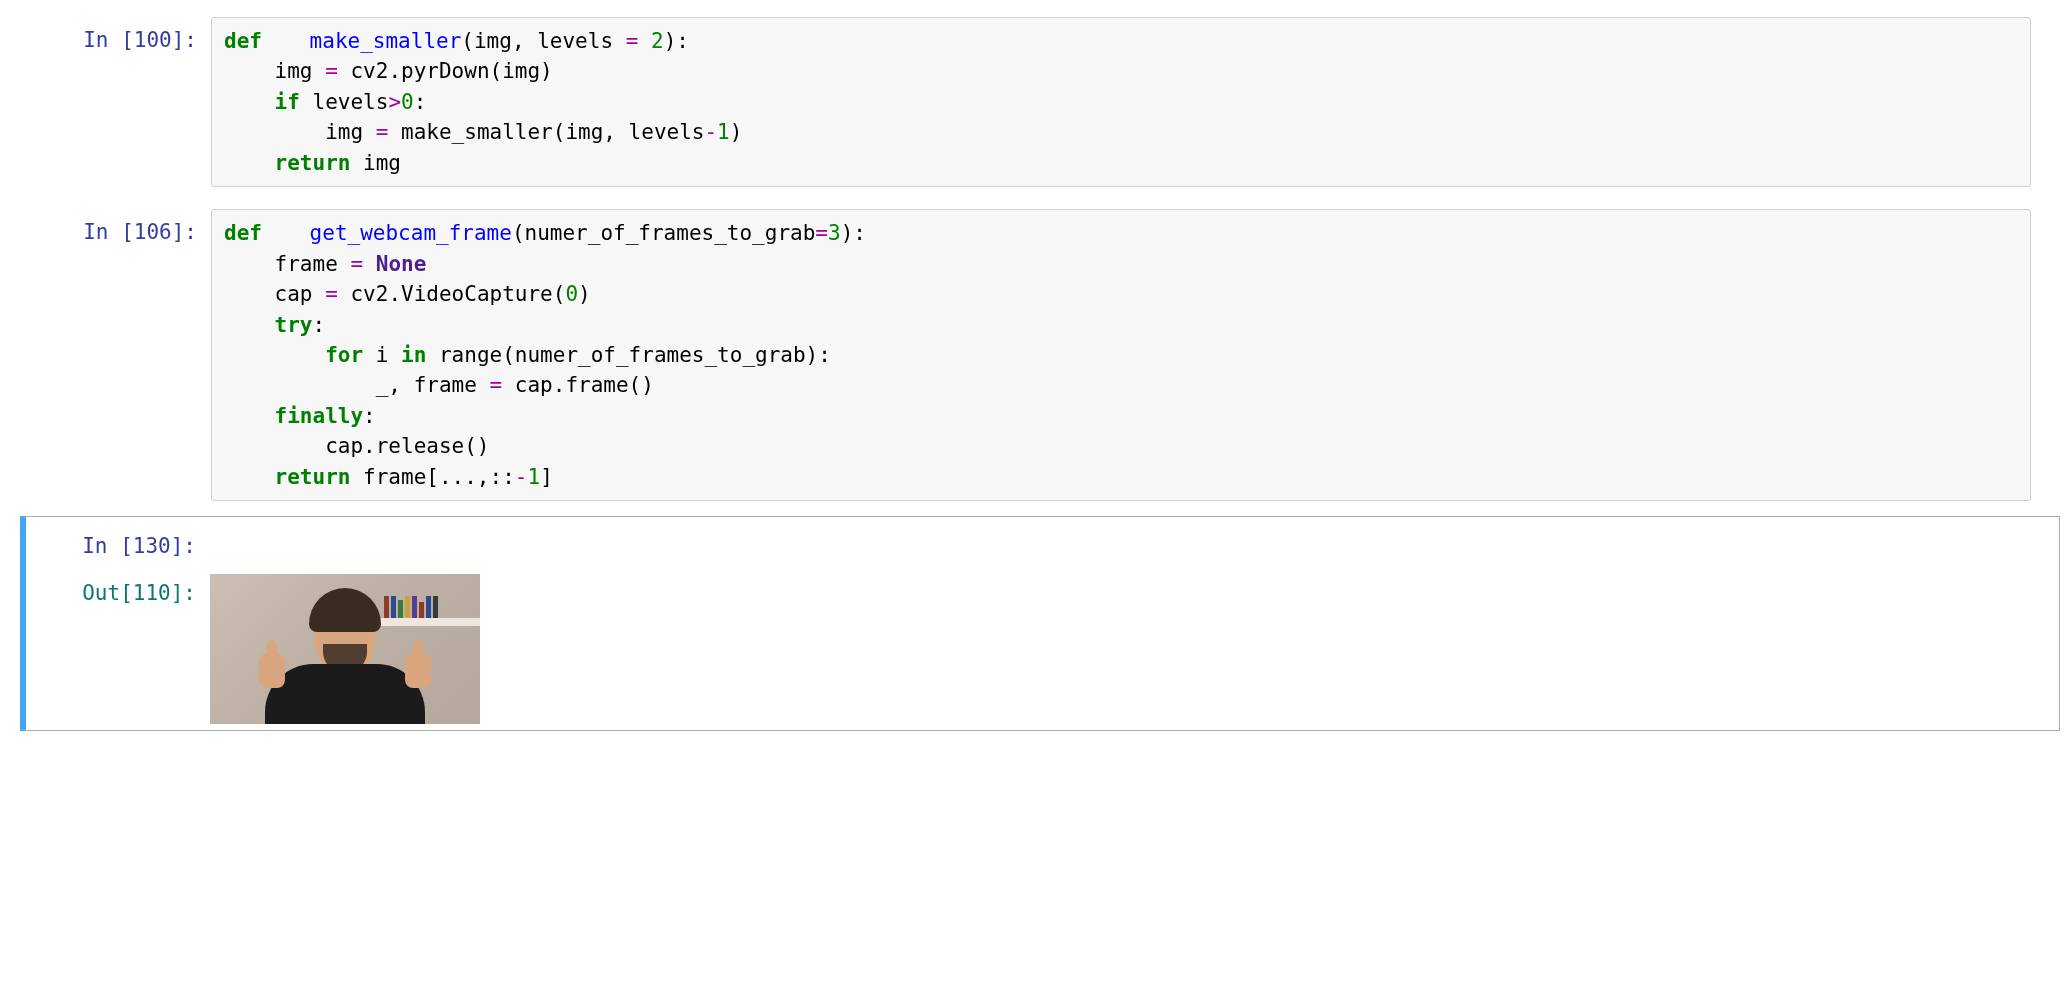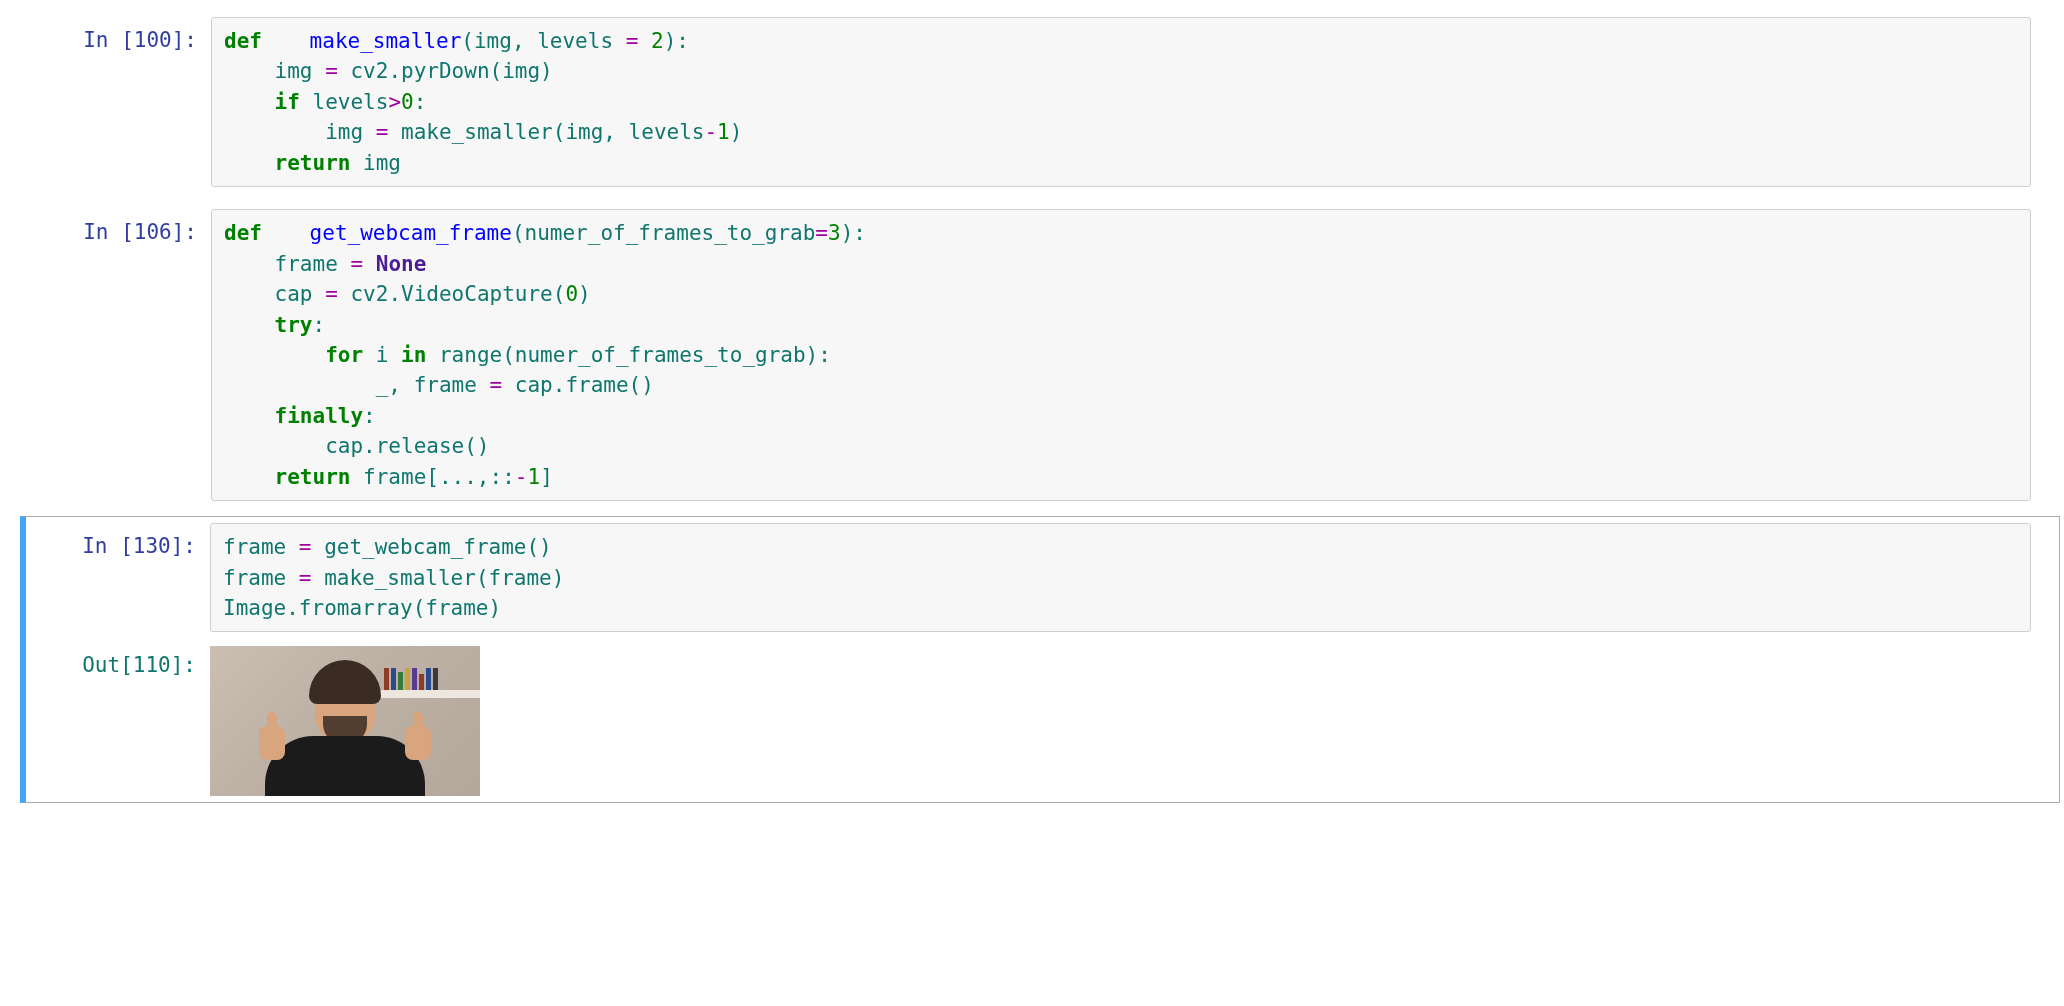--- a/index.html
+++ b/index.html
@@ -61,21 +61,21 @@
     font-family: Menlo, Monaco, "DejaVu Sans Mono", "Courier New", monospace;
     font-size: 21px;
     line-height: 1.45;
     white-space: pre;
   }
   .kw   { color: #008000; font-weight: bold; }  
   .fn   { color: #0000ff; margin-left: 35px; }                     
   .num  { color: #008000; }                     
   .op   { color: #a000a0; }                     
   .const{ color: #4c1d95; font-weight: bold; }  
-  .plain{ color: #0f766e; }
+  .plain{ color: #000000; }
 
   .output-area {
     flex: 1;
     padding: 4px 0 0 0;
   }
   .webcam-img {
     width: 270px;
     height: 150px;
     position: relative;
     overflow: hidden;
@@ -202,25 +202,20 @@
 </span><span class="plain">            _, frame </span><span class="op">=</span><span class="plain"> cap.frame()
 </span><span class="plain">    </span><span class="kw">finally</span><span class="plain">:
 </span><span class="plain">        cap.release()
 </span><span class="plain">    </span><span class="kw">return</span><span class="plain"> frame[...,::</span><span class="op">-</span><span class="num">1</span><span class="plain">]</span></pre>
         </div>
       </div>
     </div>
     <div class="cell selected">
       <div class="row-input">
         <div class="prompt prompt-in">In [130]:</div>
-        <div class="input-area">
-          <pre class="code"><span class="plain">frame </span><span class="op">=</span><span class="plain"> get_webcam_frame()
-</span><span class="plain">frame </span><span class="op">=</span><span class="plain"> make_smaller(frame)
-</span><span class="plain">Image.fromarray(frame)</span></pre>
-        </div>
       </div>
       <div class="row-output" style="margin-top: 10px;">
         <div class="prompt prompt-out">Out[110]:</div>
         <div class="output-area">
           <div class="webcam-img">
             <div class="shelf"></div>
             <div class="books">
               <span></span>
               <span></span>
               <span></span>

